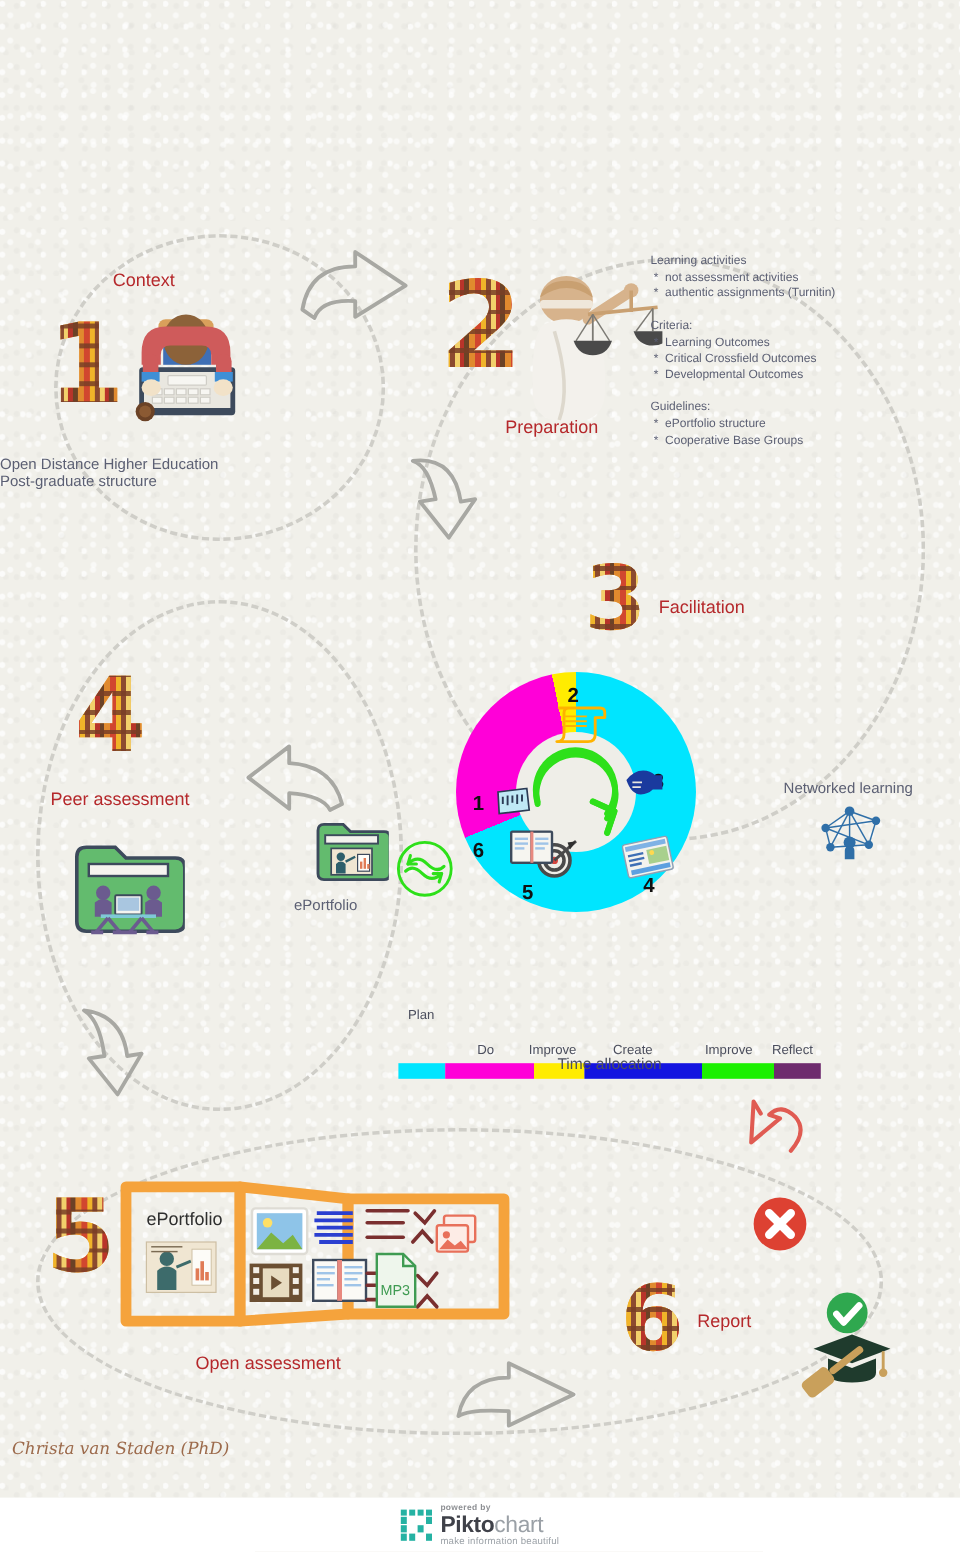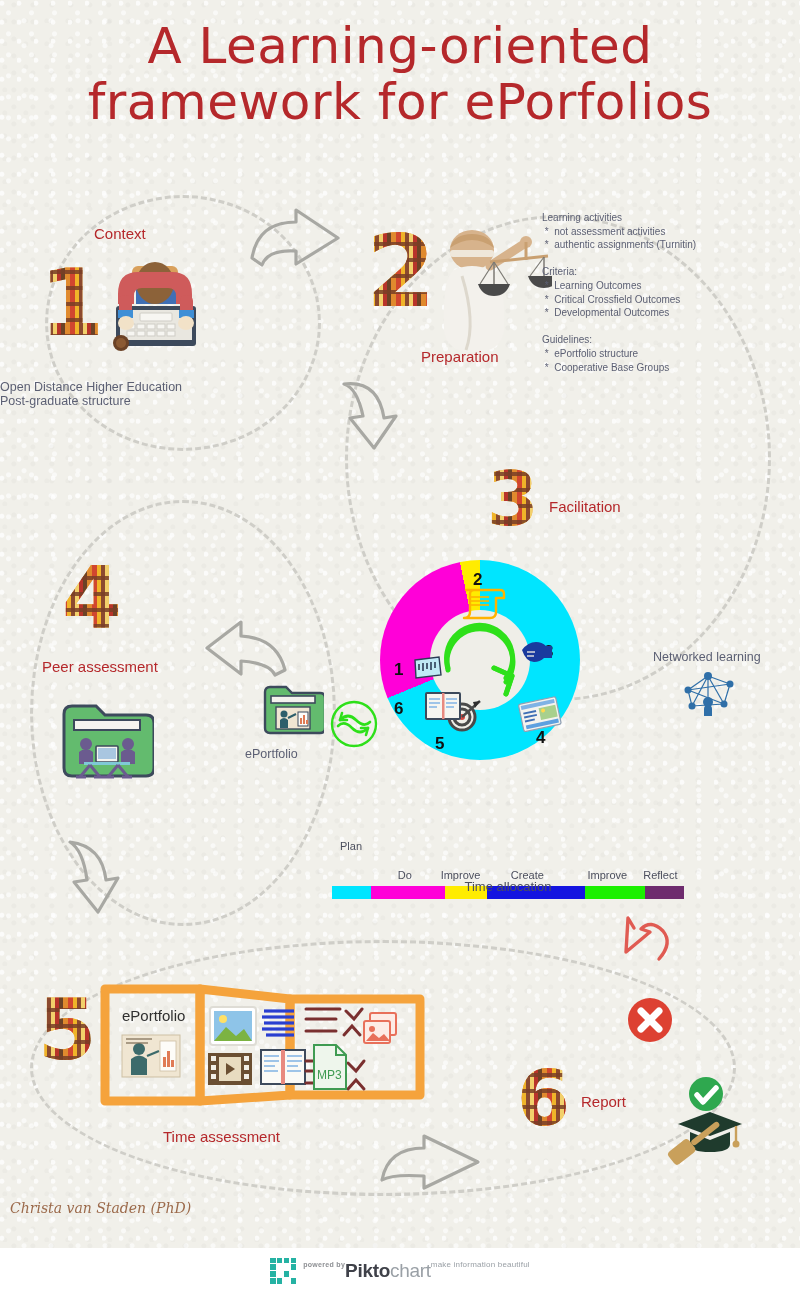--- a/index.html
+++ b/index.html
@@ -93,41 +93,37 @@
     position:absolute;left:10px;top:1200px;color:#9c6a4b;font-size:14px;
     font-family:"DejaVu Serif",serif;font-style:italic;
   }
   
   #pik{position:absolute;left:0;top:1248px;width:800px;height:45px;display:flex;
        align-items:center;justify-content:center;gap:7px;}
   #pik-grid{width:26px;height:26px;display:grid;grid-template-columns:repeat(4,1fr);
             grid-template-rows:repeat(4,1fr);gap:1.5px;}
   #pik-grid i{background:#25b2a3;display:block;}
   #pik-grid i.off{background:transparent;}
-  #pik-text{display:flex;flex-direction:row;line-height:1;}
+  #pik-text{display:flex;flex-direction:column;line-height:1;}
   #pik-powered{font-size:7px;color:#8d8f93;font-weight:bold;letter-spacing:.3px;margin-bottom:2px;}
   #pik-name{font-size:19px;color:#3f4149;font-weight:bold;letter-spacing:-.3px;}
   #pik-name span{color:#9aa0a6;font-weight:normal;}
   #pik-tag{font-size:8px;color:#9aa0a6;margin-top:0;letter-spacing:.2px;}
   .net-label{position:absolute;color:#5b5f73;font-size:12.5px;white-space:nowrap;}
 </style>
 </head>
 <body>
 
 <div id="canvas">
 
   <div class="dashpath" style="left:45px;top:195px;width:270px;height:250px;border-color:#cfcec8;"></div>
   <div class="dashpath" style="left:345px;top:215px;width:420px;height:480px;border-color:#cfcec8;"></div>
   <div class="dashpath" style="left:30px;top:500px;width:300px;height:420px;border-color:#cfcec8;"></div>
   <div class="dashpath" style="left:30px;top:940px;width:700px;height:250px;border-color:#cfcec8;"></div>
 
-  <div id="title">
-    <span>A Learning-oriented</span>
-    <span class="l2">framework for ePorfolios</span>
-  </div>
 
   <div class="step-label" style="left:94px;top:225px;">Context</div>
 
   <div class="numeral" style="left:40px;top:258px;font-size:92px;">1</div>
 
   <svg class="abs" style="left:96px;top:250px;" width="120" height="110" viewBox="0 0 120 110">
     <rect x="36" y="16" width="46" height="12" rx="6" fill="#d9a05b"></rect>
     <rect x="44" y="20" width="30" height="26" fill="#d9a05b"></rect>
     <rect x="40" y="30" width="40" height="24" fill="#3f6fb5"></rect>
     <ellipse cx="59" cy="33" rx="19" ry="21" fill="#8c6239"></ellipse>
@@ -470,21 +466,21 @@
       <circle cx="8" cy="16" r="3" fill="#e8705a"></circle>
       <path d="M2 28 l7-8 l6 5 l5-4 l6 7z" fill="#e8705a"></path>
     </g>
 
     <g transform="translate(210,70)">
       <path d="M4 0 h22 l10 10 v34 h-32z" fill="#eef6ec" stroke="#3f9b52" stroke-width="2"></path>
       <path d="M26 0 v10 h10" fill="none" stroke="#3f9b52" stroke-width="2"></path>
       <text x="7" y="34" font-family="Liberation Sans, sans-serif" font-size="12" fill="#3f9b52">MP3</text>
     </g>
   </svg>
-  <div class="step-label" style="left:163px;top:1128px;">Time assessment</div>
+  <div class="step-label" style="left:163px;top:1128px;">Open assessment</div>
 
   <svg class="abs" style="left:614px;top:906px;" width="80" height="90" viewBox="0 0 80 90">
     <path d="M20 22 l-6-10 l-2 34 l24-20 l-9-3 q10-10 22 2 q10 12 -4 28" fill="none" stroke="#e05b52" stroke-width="3.4" stroke-linejoin="round" stroke-linecap="round"></path>
   </svg>
   <svg class="abs" style="left:627px;top:997px;" width="46" height="46" viewBox="0 0 46 46">
     <circle cx="23" cy="23" r="22" fill="#dd4132"></circle>
     <path d="M14 14 l18 18 M32 14 l-18 18" stroke="#ffffff" stroke-width="7" stroke-linecap="round"></path>
   </svg>
 
   <svg class="abs" style="left:378px;top:1134px;" width="104" height="60" viewBox="0 0 104 60">

